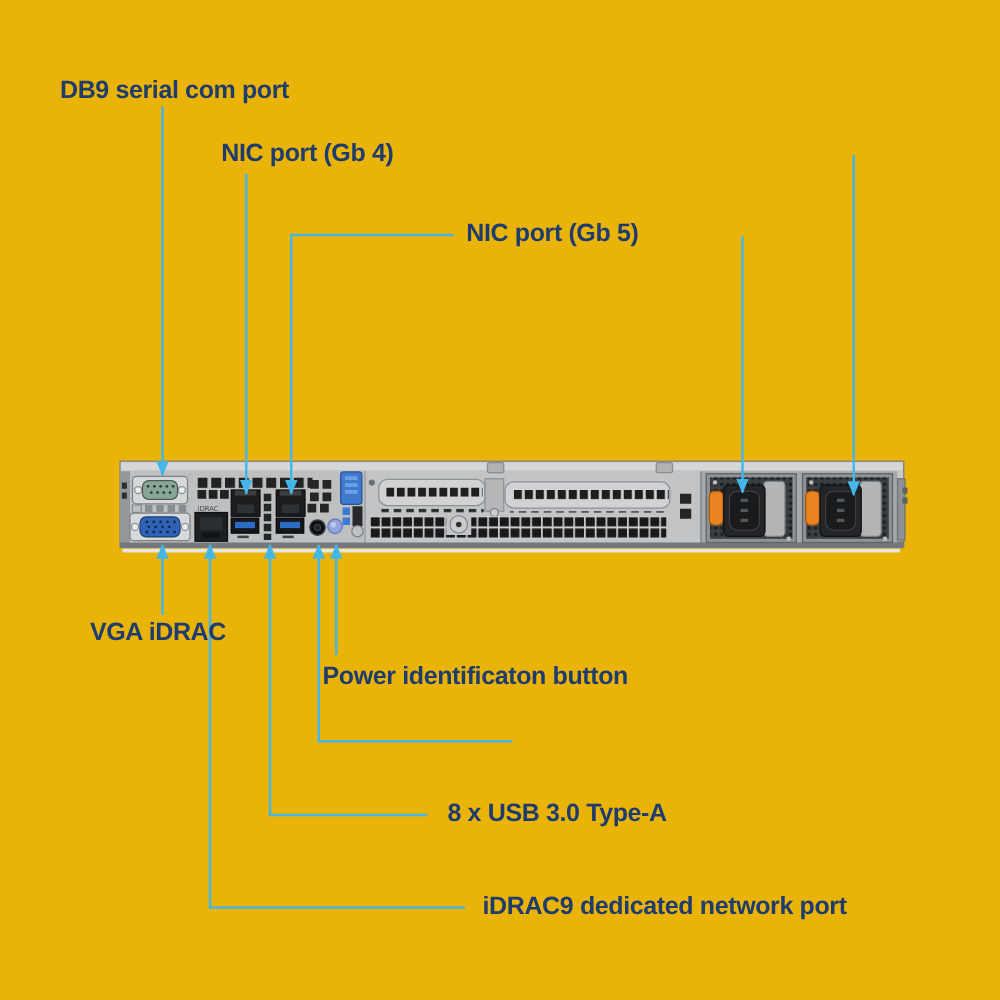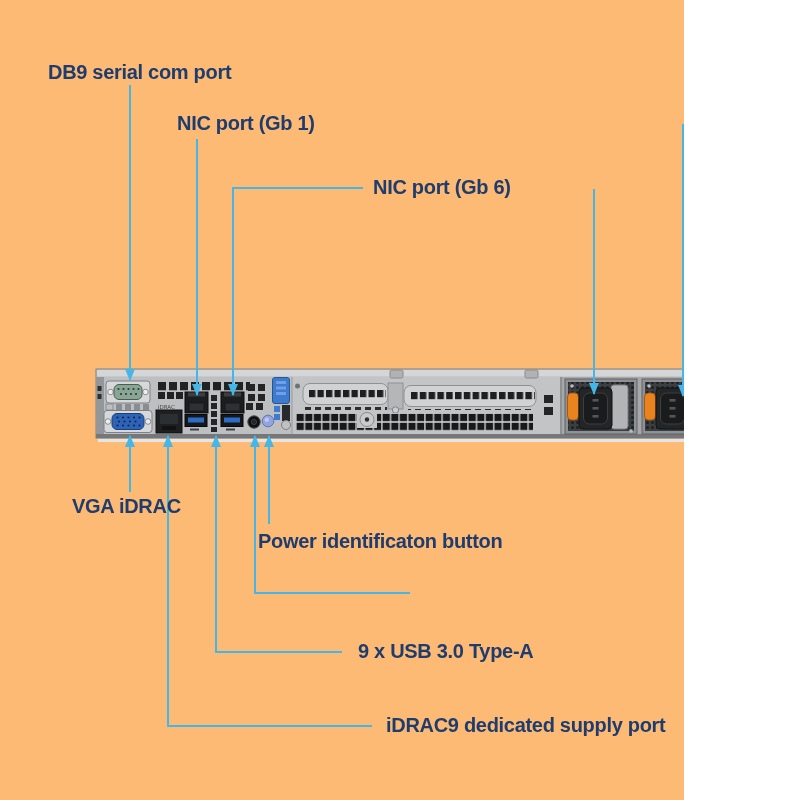--- a/index.html
+++ b/index.html
@@ -1,17 +1,17 @@
 <!DOCTYPE html>
 <html style="--label-text: #1e3c6e; --leader-line: #45b6e8; --chassis-gray: #c6c8ca; --port-dark: #1b1d1f; --usb-blue: #2b6cc4; --vga-blue: #2f63b8; --serial-green: #88a696; --psu-orange: #e8831f; --riser-latch-blue: #3e7ad0; --sysid-button-blue: #93a5de;"><head>
 <meta charset="utf-8">
 <style>
   html,body{margin:0;padding:0;background:#ffffff;}
   .diagram{
-    position:relative;width:684px;height:800px;background:#fdba74;
+    position:relative;width:800px;height:800px;background:#eab308;
     font-family:"Liberation Sans", sans-serif;overflow:hidden;
   }
   .diagram svg{position:absolute;left:0;top:0;}
   .lbl{
     position:absolute;white-space:nowrap;
     font:700 20px "Liberation Sans", sans-serif;
     color:var(--label-text,#1e3c6e);
     letter-spacing:-0.3px;line-height:22px;
   }
   .leader{fill:none;stroke:var(--leader-line,#45b6e8);stroke-width:2;}
@@ -271,20 +271,20 @@
       <polyline class="leader" points="683,124 683,396" marker-end="url(#arrow)"></polyline>
       <polyline class="leader" points="130,492 130,436" marker-end="url(#arrow)"></polyline>
       <polyline class="leader" points="269,524 269,436" marker-end="url(#arrow)"></polyline>
       <polyline class="leader" points="410,593 255,593 255,436" marker-end="url(#arrow)"></polyline>
       <polyline class="leader" points="342,652 216,652 216,436" marker-end="url(#arrow)"></polyline>
       <polyline class="leader" points="372,726 168,726 168,436" marker-end="url(#arrow)"></polyline>
     </g>
   </svg>
 
   <div class="lbl" style="left:48px;top:61px">DB9 serial com port</div>
-  <div class="lbl" style="left:177px;top:112px">NIC port (Gb 1)</div>
-  <div class="lbl" style="left:373px;top:176px">NIC port (Gb 6)</div>
+  <div class="lbl" style="left:177px;top:112px">NIC port (Gb 4)</div>
+  <div class="lbl" style="left:373px;top:176px">NIC port (Gb 5)</div>
   <div class="lbl" style="left:72px;top:495px">VGA iDRAC</div>
   <div class="lbl" style="left:258px;top:530px">Power identificaton button</div>
-  <div class="lbl" style="left:358px;top:640px">9 x USB 3.0 Type-A</div>
-  <div class="lbl" style="left:386px;top:714px">iDRAC9 dedicated supply port</div>
+  <div class="lbl" style="left:358px;top:640px">8 x USB 3.0 Type-A</div>
+  <div class="lbl" style="left:386px;top:714px">iDRAC9 dedicated network port</div>
 
 </div>
 
 </body></html>

